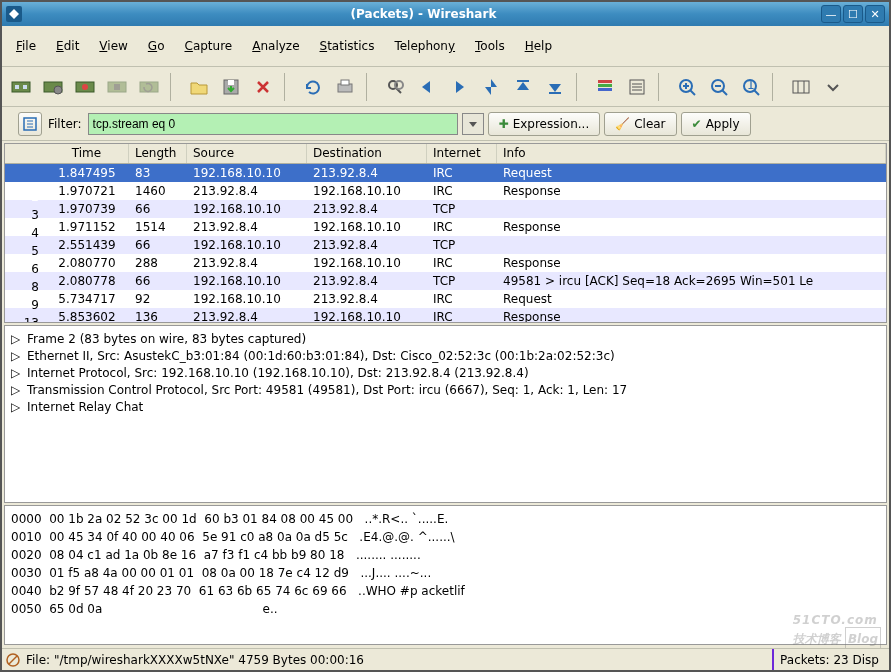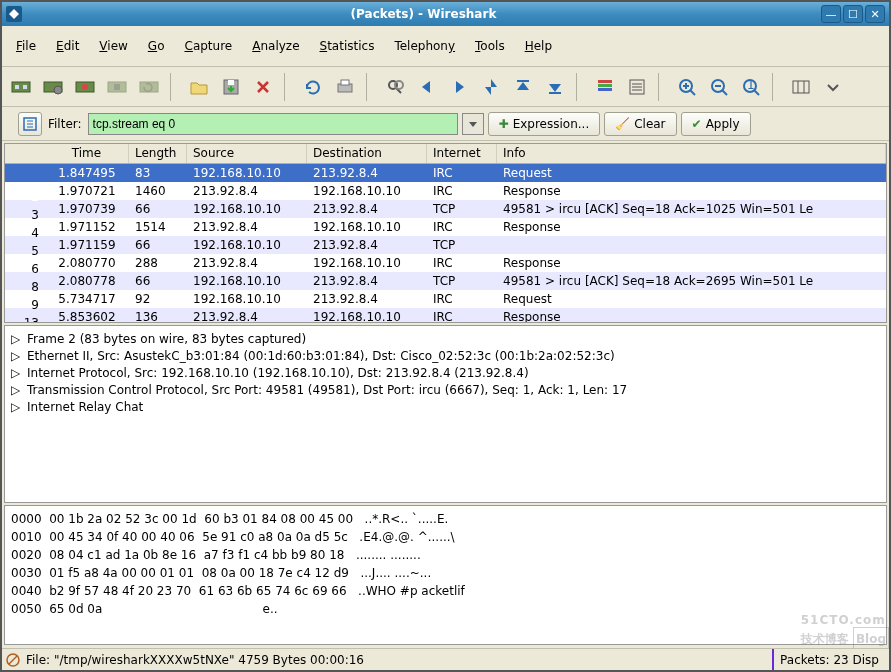--- a/index.html
+++ b/index.html
@@ -37,21 +37,21 @@
 .c-src { width:120px; }
 .c-dst { width:120px; }
 .c-proto { width:70px; }
 .c-info { flex:1; min-width:380px; }
 .details { height:178px; background:#fff; border:1px solid #999; margin:2px; padding:4px 6px; font-family:"DejaVu Sans Mono","Bitstream Vera Sans Mono",monospace; font-size:12px; overflow:hidden; }
 .details .drow { display:flex; align-items:center; height:17px; gap:6px; }
 .details .tri { width:10px; display:inline-block; }
 .hexpane { height:140px; background:#fff; border:1px solid #999; margin:2px; padding:4px 6px; font-family:"DejaVu Sans Mono","Bitstream Vera Sans Mono",monospace; font-size:12px; line-height:18px; white-space:pre; overflow:hidden; }
 .statusbar { position:absolute; bottom:0; left:0; right:0; height:22px; background:#ece9d8; border-top:1px solid #c0c0b0; display:flex; align-items:center; padding:0 4px; gap:6px; }
 .statusbar .sblock { border-left:2px solid #6d28d9; padding:0 6px; height:100%; display:flex; align-items:center; }
-.watermark { position:absolute; right:0; bottom:22px; font-size:26px; font-weight:bold; color:rgba(120,120,120,0.35); font-family:sans-serif; letter-spacing:1px; pointer-events:none; }
+.watermark { position:absolute; right:8px; bottom:22px; font-size:26px; font-weight:bold; color:rgba(120,120,120,0.35); font-family:sans-serif; letter-spacing:1px; pointer-events:none;font-style:italic; }
 svg { display:block; }
 </style>
 </head>
 <body>
 
 <div class="titlebar">
   <span class="icon">
       <svg width="12" height="12">
         <path d="M1 6 L6 1 L11 6 L6 11 Z" fill="#fff"></path>
       </svg>
@@ -285,34 +285,33 @@
         <div class="cell c-proto">IRC</div>
         <div class="cell c-info">Response</div>
       </div>
       <div class="pl-row even">
         <div class="cell c-no">4</div>
         <div class="cell c-time">1.970739</div>
         <div class="cell c-len">66</div>
         <div class="cell c-src">192.168.10.10</div>
         <div class="cell c-dst">213.92.8.4</div>
         <div class="cell c-proto">TCP</div>
-        <div class="cell c-info">49581 &gt; ircu [ACK] Seq=18 Ack=1025 Win=501 Le</div>
       </div>
       <div class="pl-row odd">
         <div class="cell c-no">5</div>
         <div class="cell c-time">1.971152</div>
         <div class="cell c-len">1514</div>
         <div class="cell c-src">213.92.8.4</div>
         <div class="cell c-dst">192.168.10.10</div>
         <div class="cell c-proto">IRC</div>
         <div class="cell c-info">Response</div>
       </div>
       <div class="pl-row even">
         <div class="cell c-no">6</div>
-        <div class="cell c-time">1.971159</div>
+        <div class="cell c-time">2.551439</div>
         <div class="cell c-len">66</div>
         <div class="cell c-src">192.168.10.10</div>
         <div class="cell c-dst">213.92.8.4</div>
         <div class="cell c-proto">TCP</div>
       </div>
       <div class="pl-row odd">
         <div class="cell c-no">8</div>
         <div class="cell c-time">2.080770</div>
         <div class="cell c-len">288</div>
         <div class="cell c-src">213.92.8.4</div>

